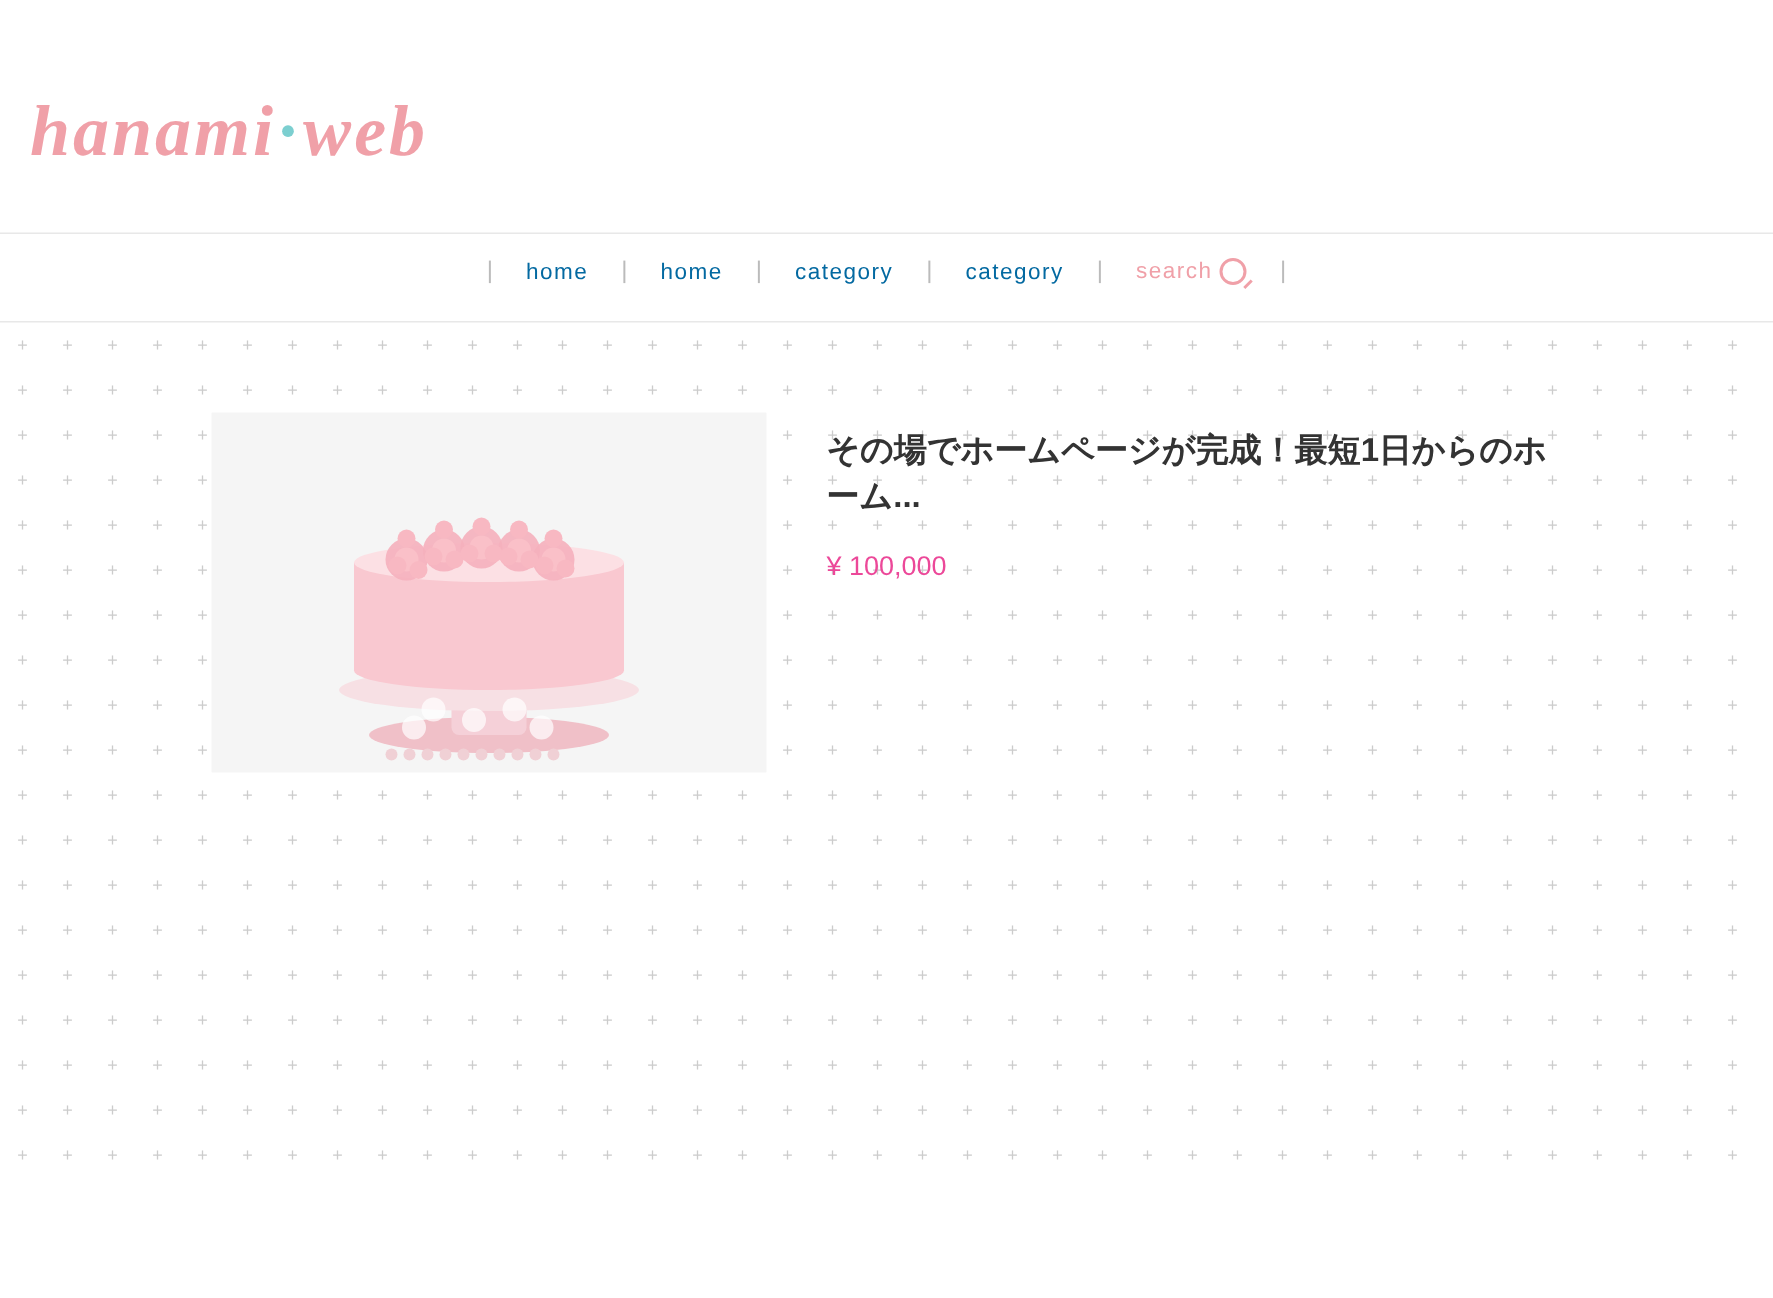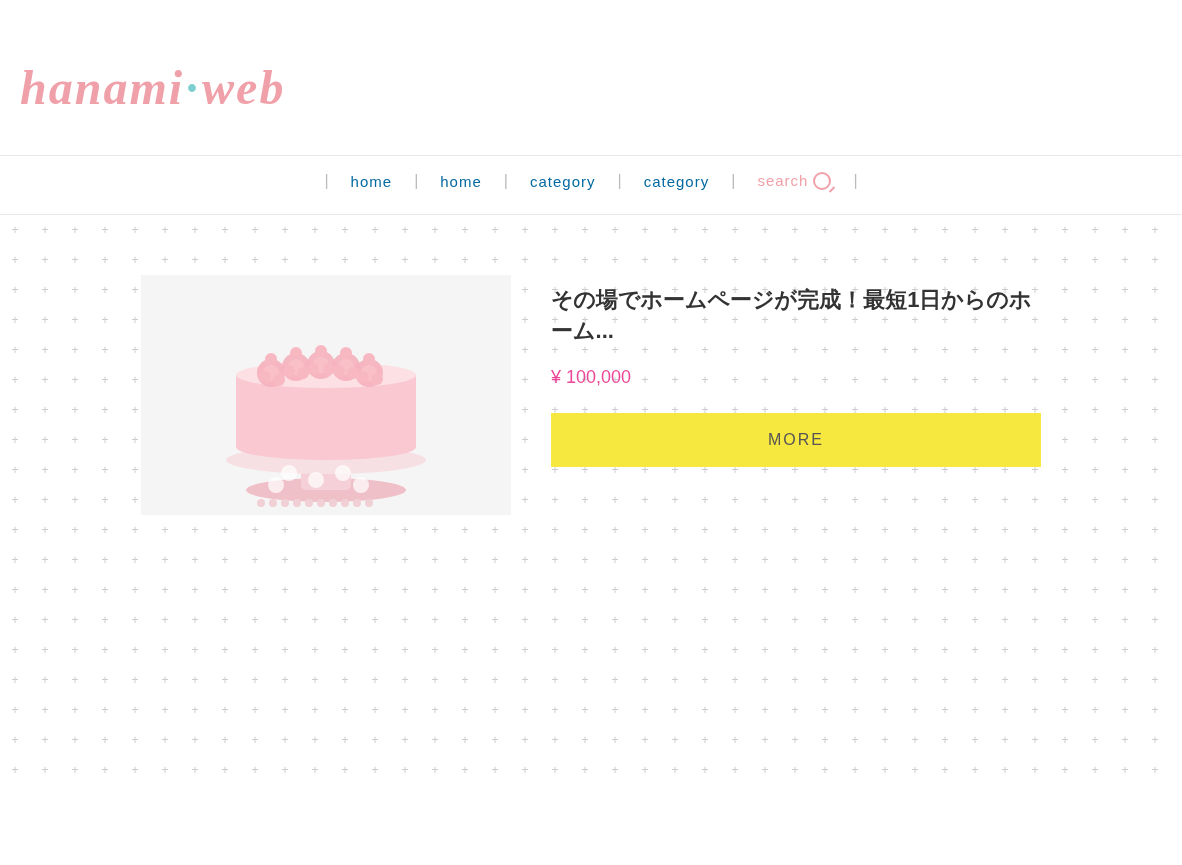--- a/index.html
+++ b/index.html
@@ -1083,16 +1083,15 @@
           <circle cx="204" cy="228" r="4" fill="#f0d0d5"></circle>
           <circle cx="216" cy="228" r="4" fill="#f0d0d5"></circle>
           <circle cx="228" cy="228" r="4" fill="#f0d0d5"></circle>
         </svg>
       </div>
     </div>
 
     <div class="card-content">
       <h2 class="card-title">その場でホームページが完成！最短1日からのホーム...</h2>
       <p class="card-price">¥ 100,000</p>
-      <a class="more-button">MORE</a>
     </div>
   </div>
 </main>
 
 </body></html>

